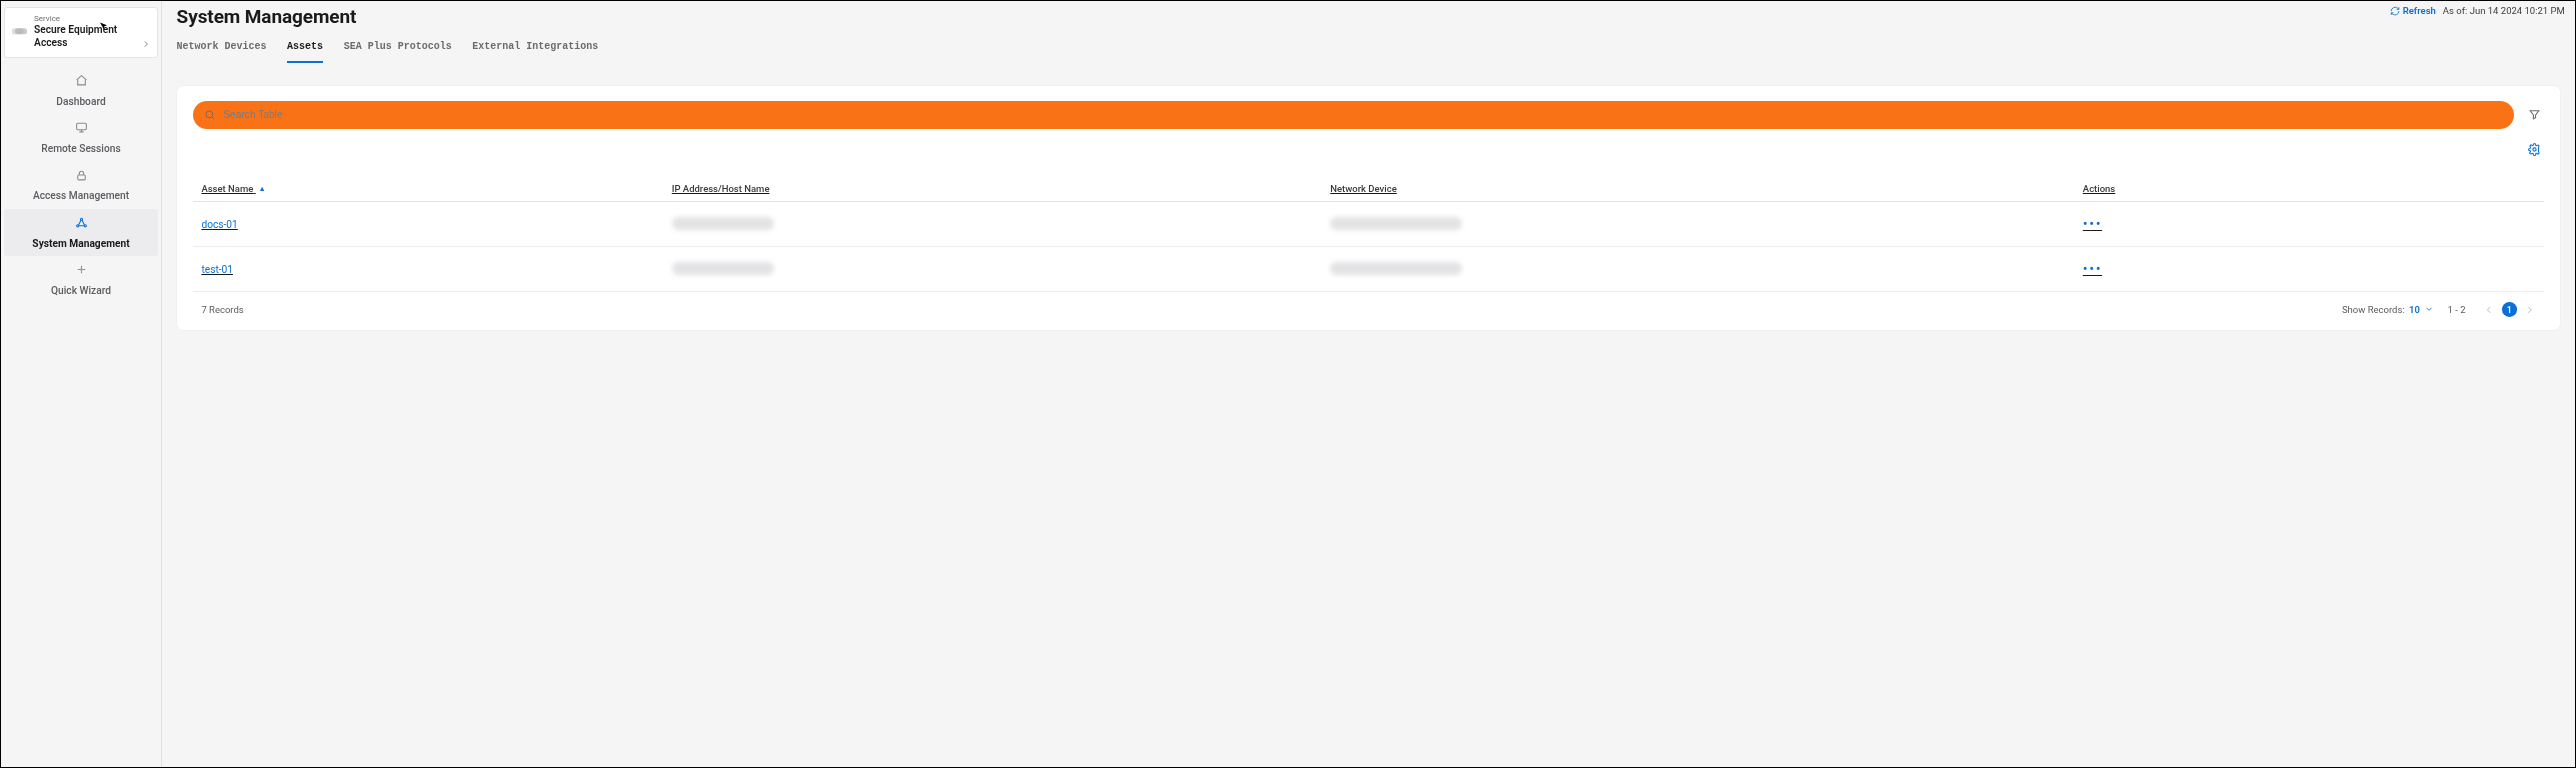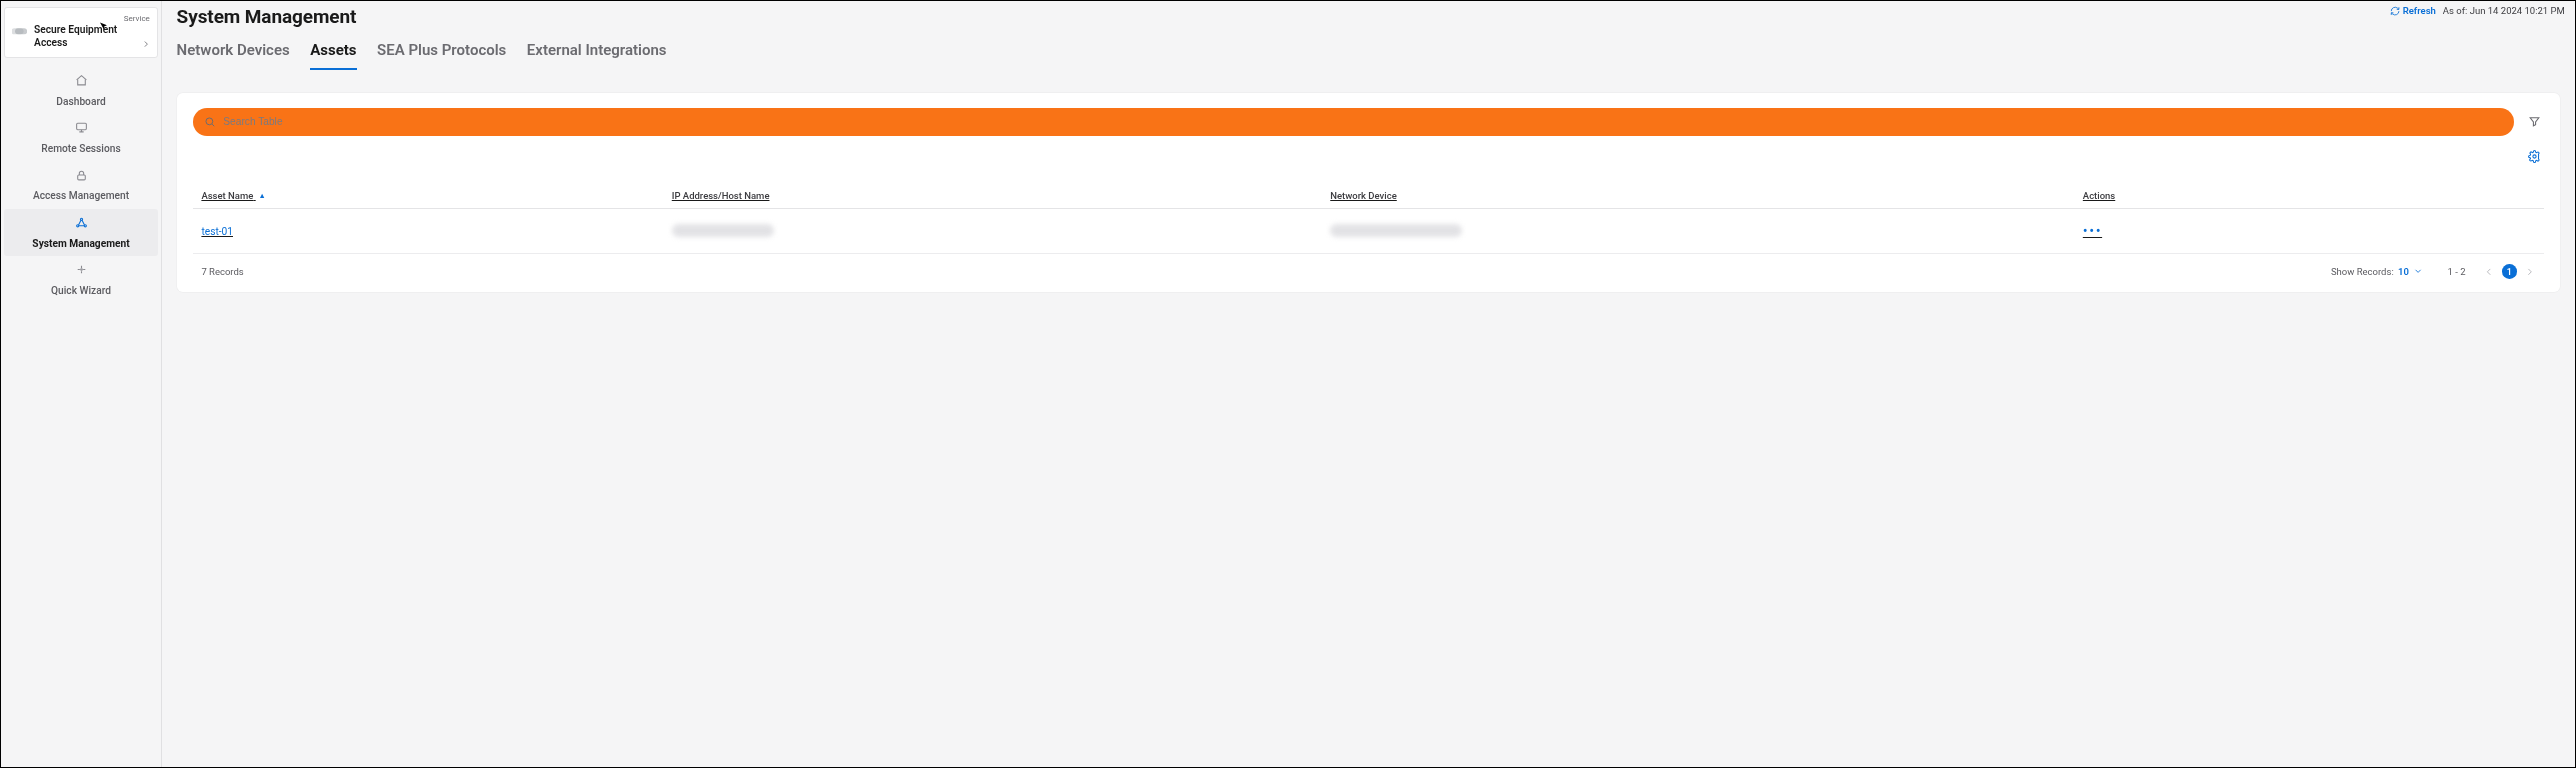--- a/index.html
+++ b/index.html
@@ -34,21 +34,20 @@
   }
   .service-block .logo {
     width: 14.6px; height: 14.6px; margin-top: 10.2px;
     color: #9aa0a6;
   }
   .service-block .labels { flex: 1; }
   .service-block .kicker {
     font-size: 8px;
     color: #6b6b70;
     margin-bottom: 1.5px;
-    text-align: right;
   }
   .service-block .service-name {
     font-size: 10.2px;
     font-weight: 600;
     color: #1a1a1a;
     line-height: 1.25;
   }
   .service-block .chevron {
     position: absolute;
     right: 5.8px;
@@ -120,25 +119,26 @@
   }
   .asof { color: #3c3c40; }
 
   .tabs {
     display: flex;
     gap: 20.5px;
     padding: 13px 14.6px 0 14.6px;
     border-bottom: 0.7px solid transparent;
   }
   .tab {
-    font-size: 15px;
+    font-size: 10px;
     font-weight: 600;
     color: #6b6b70;
     padding-bottom: 8.8px;
     cursor: pointer;
+    font-family: Liberation Mono, monospace;
   }
   .tab.active {
     color: #1a1a1a;
     font-weight: 700;
     border-bottom: 2.2px solid #0a6fd6;
   }
 
   .panel {
     margin: 22px 14.6px 0 14.6px;
     background: #ffffff;
@@ -236,21 +236,21 @@
     display: flex;
     align-items: center;
     padding: 10.2px 8.8px 5.8px 8.8px;
     font-size: 9.5px;
     color: #5b5b60;
   }
   .table-footer .spacer { flex: 1; }
   .show-records { display: flex; align-items: center; gap: 4.4px; }
   .show-records .num { color: #0a6fd6; font-weight: 600; }
   .show-records .chev { color: #0a6fd6; }
-  .range { margin-left: 24px; }
+  .range { margin-left: 13px; }
   .pager { display: flex; align-items: center; gap: 7.3px; margin-left: 17.5px; }
   .pager .nav-arrow { color: #b8b8bd; cursor: pointer; }
   .page-pill {
     width: 14.6px; height: 14.6px;
     border-radius: 50%;
     background: #0a6fd6;
     color: #fff;
     font-size: 8.8px;
     font-weight: 600;
     display: inline-flex;
@@ -416,20 +416,26 @@
             <span>Asset Name</span>
             <span class="sort">▲</span>
           </th>
           <th style="width:28%">IP Address/Host Name</th>
           <th style="width:32%">Network Device</th>
           <th style="width:20%">Actions</th>
         </tr>
       </thead>
       <tbody>
         <tr>
+          <td><span class="asset-link">docs-01</span></td>
+          <td><span class="blur-pill"></span></td>
+          <td><span class="blur-pill" style="width:132px"></span></td>
+          <td><span class="row-actions">•••</span></td>
+        </tr>
+        <tr>
           <td><span class="asset-link">test-01</span></td>
           <td><span class="blur-pill"></span></td>
           <td><span class="blur-pill" style="width:132px"></span></td>
           <td><span class="row-actions">•••</span></td>
         </tr>
       </tbody>
     </table>
 
     <div class="table-footer">
       <span>7 Records</span>

